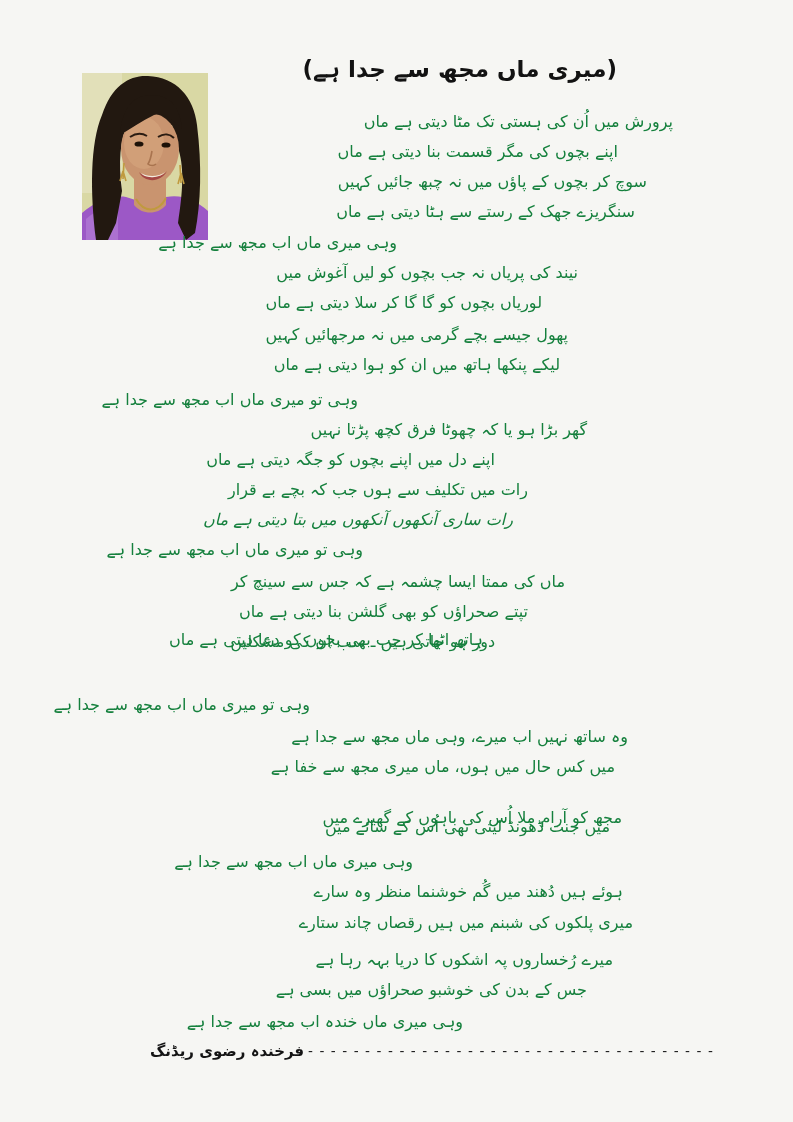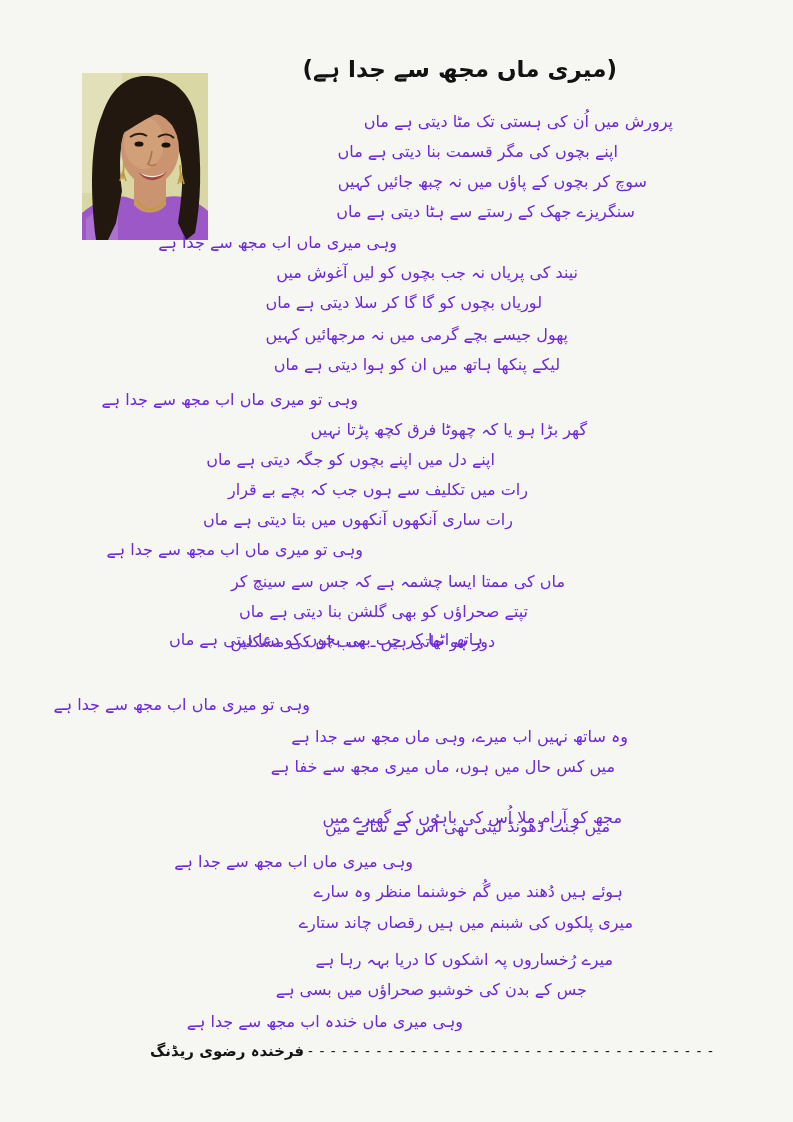--- a/index.html
+++ b/index.html
@@ -22,21 +22,21 @@
     font-weight: 600;
     color: #121212;
     font-family: "DejaVu Sans", "DejaVu Serif", sans-serif;
   }
   .pline {
     position: absolute;
     direction: rtl;
     unicode-bidi: embed;
     white-space: nowrap;
     font-size: 16px;
-    color: #6d28d9;
+    color: #15803d;
     font-family: "DejaVu Sans", "DejaVu Serif", sans-serif;
   }
   .photo-frame {
     position: absolute;
     left: 82px;
     top: 73px;
     width: 126px;
     height: 167px;
     overflow: hidden;
   }
@@ -115,21 +115,21 @@
   <div class="pline" style="top:202px; right:158px;">سنگریزے جھک کے رستے سے ہٹا دیتی ہے ماں</div>
   <div class="pline" style="top:233px; right:396px;">وہی میری ماں اب مجھ سے جدا ہے</div>
   <div class="pline" style="top:263px; right:215px;">نیند کی پریاں نہ جب بچوں کو لیں آغوش میں</div>
   <div class="pline" style="top:293px; right:251px;">لوریاں بچوں کو گا گا کر سلا دیتی ہے ماں</div>
   <div class="pline" style="top:325px; right:225px;">پھول جیسے بچے گرمی میں نہ مرجھائیں کہیں</div>
   <div class="pline" style="top:355px; right:233px;">لیکے پنکھا ہاتھ میں ان کو ہوا دیتی ہے ماں</div>
   <div class="pline" style="top:390px; right:435px;">وہی تو میری ماں اب مجھ سے جدا ہے</div>
   <div class="pline" style="top:420px; right:206px;">گھر بڑا ہو یا کہ چھوٹا فرق کچھ پڑتا نہیں</div>
   <div class="pline" style="top:450px; right:298px;">اپنے دل میں اپنے بچوں کو جگہ دیتی ہے ماں</div>
   <div class="pline" style="top:480px; right:265px;">رات میں تکلیف سے ہوں جب کہ بچے بے قرار</div>
-  <div class="pline" style="top:510px; right:280px;">رات ساری آنکھوں آنکھوں میں بتا دیتی ہے ماں</div>
+  <div class="pline" style="top:510px; right:280px;font-style:italic;">رات ساری آنکھوں آنکھوں میں بتا دیتی ہے ماں</div>
   <div class="pline" style="top:540px; right:430px;">وہی تو میری ماں اب مجھ سے جدا ہے</div>
   <div class="pline" style="top:572px; right:228px;">ماں کی ممتا ایسا چشمہ ہے کہ جس سے سینچ کر</div>
   <div class="pline" style="top:602px; right:265px;">تپتے صحراؤں کو بھی گلشن بنا دیتی ہے ماں</div>
   <div class="pline" style="top:632px; right:298px;">دور ہو جاتی ہیں ـ سب ان کی مشکلیں</div>
   <div class="pline" style="top:630px; right:310px;">ہاتھ اٹھا کر جب بھی بچوں کو دعا دیتی ہے ماں</div>
   <div class="pline" style="top:695px; right:483px;">وہی تو میری ماں اب مجھ سے جدا ہے</div>
   <div class="pline" style="top:727px; right:165px;">وہ ساتھ نہیں اب میرے، وہی ماں مجھ سے جدا ہے</div>
   <div class="pline" style="top:757px; right:178px;">میں کس حال میں ہوں، ماں میری مجھ سے خفا ہے</div>
   <div class="pline" style="top:787px; right:171px;margin-top:21px;">مجھ کو آرام ملا اُس کی باہوں کے گھیرے میں</div>
   <div class="pline" style="top:817px; right:183px;">میں جنت ڈھونڈ لیتی تھی اُس کے سائے میں</div>

